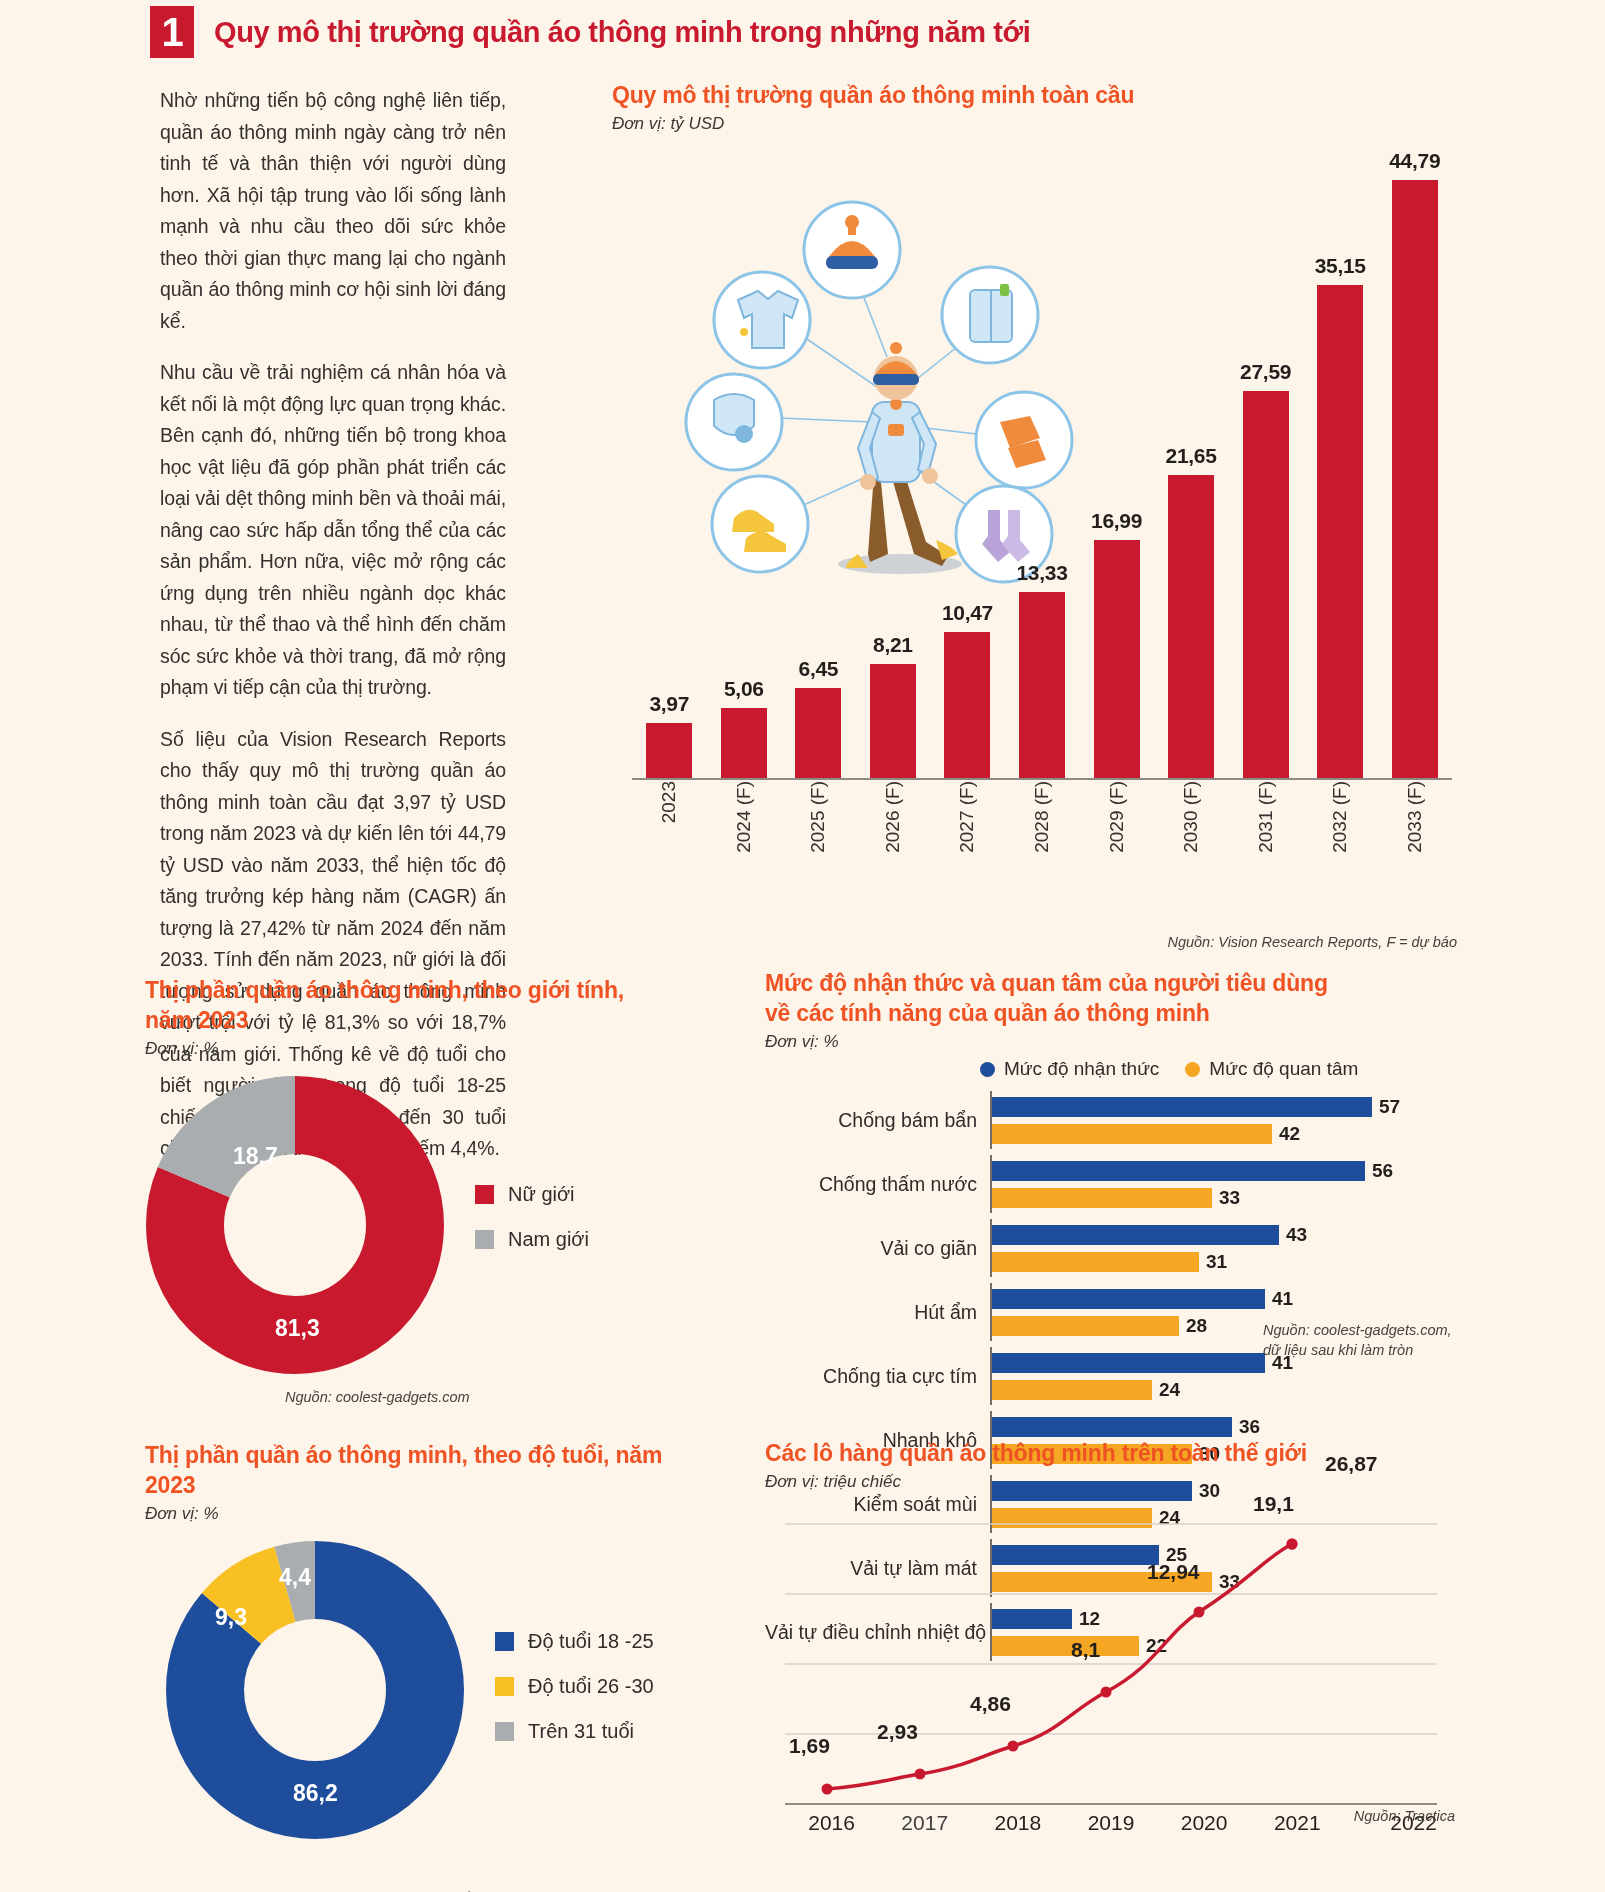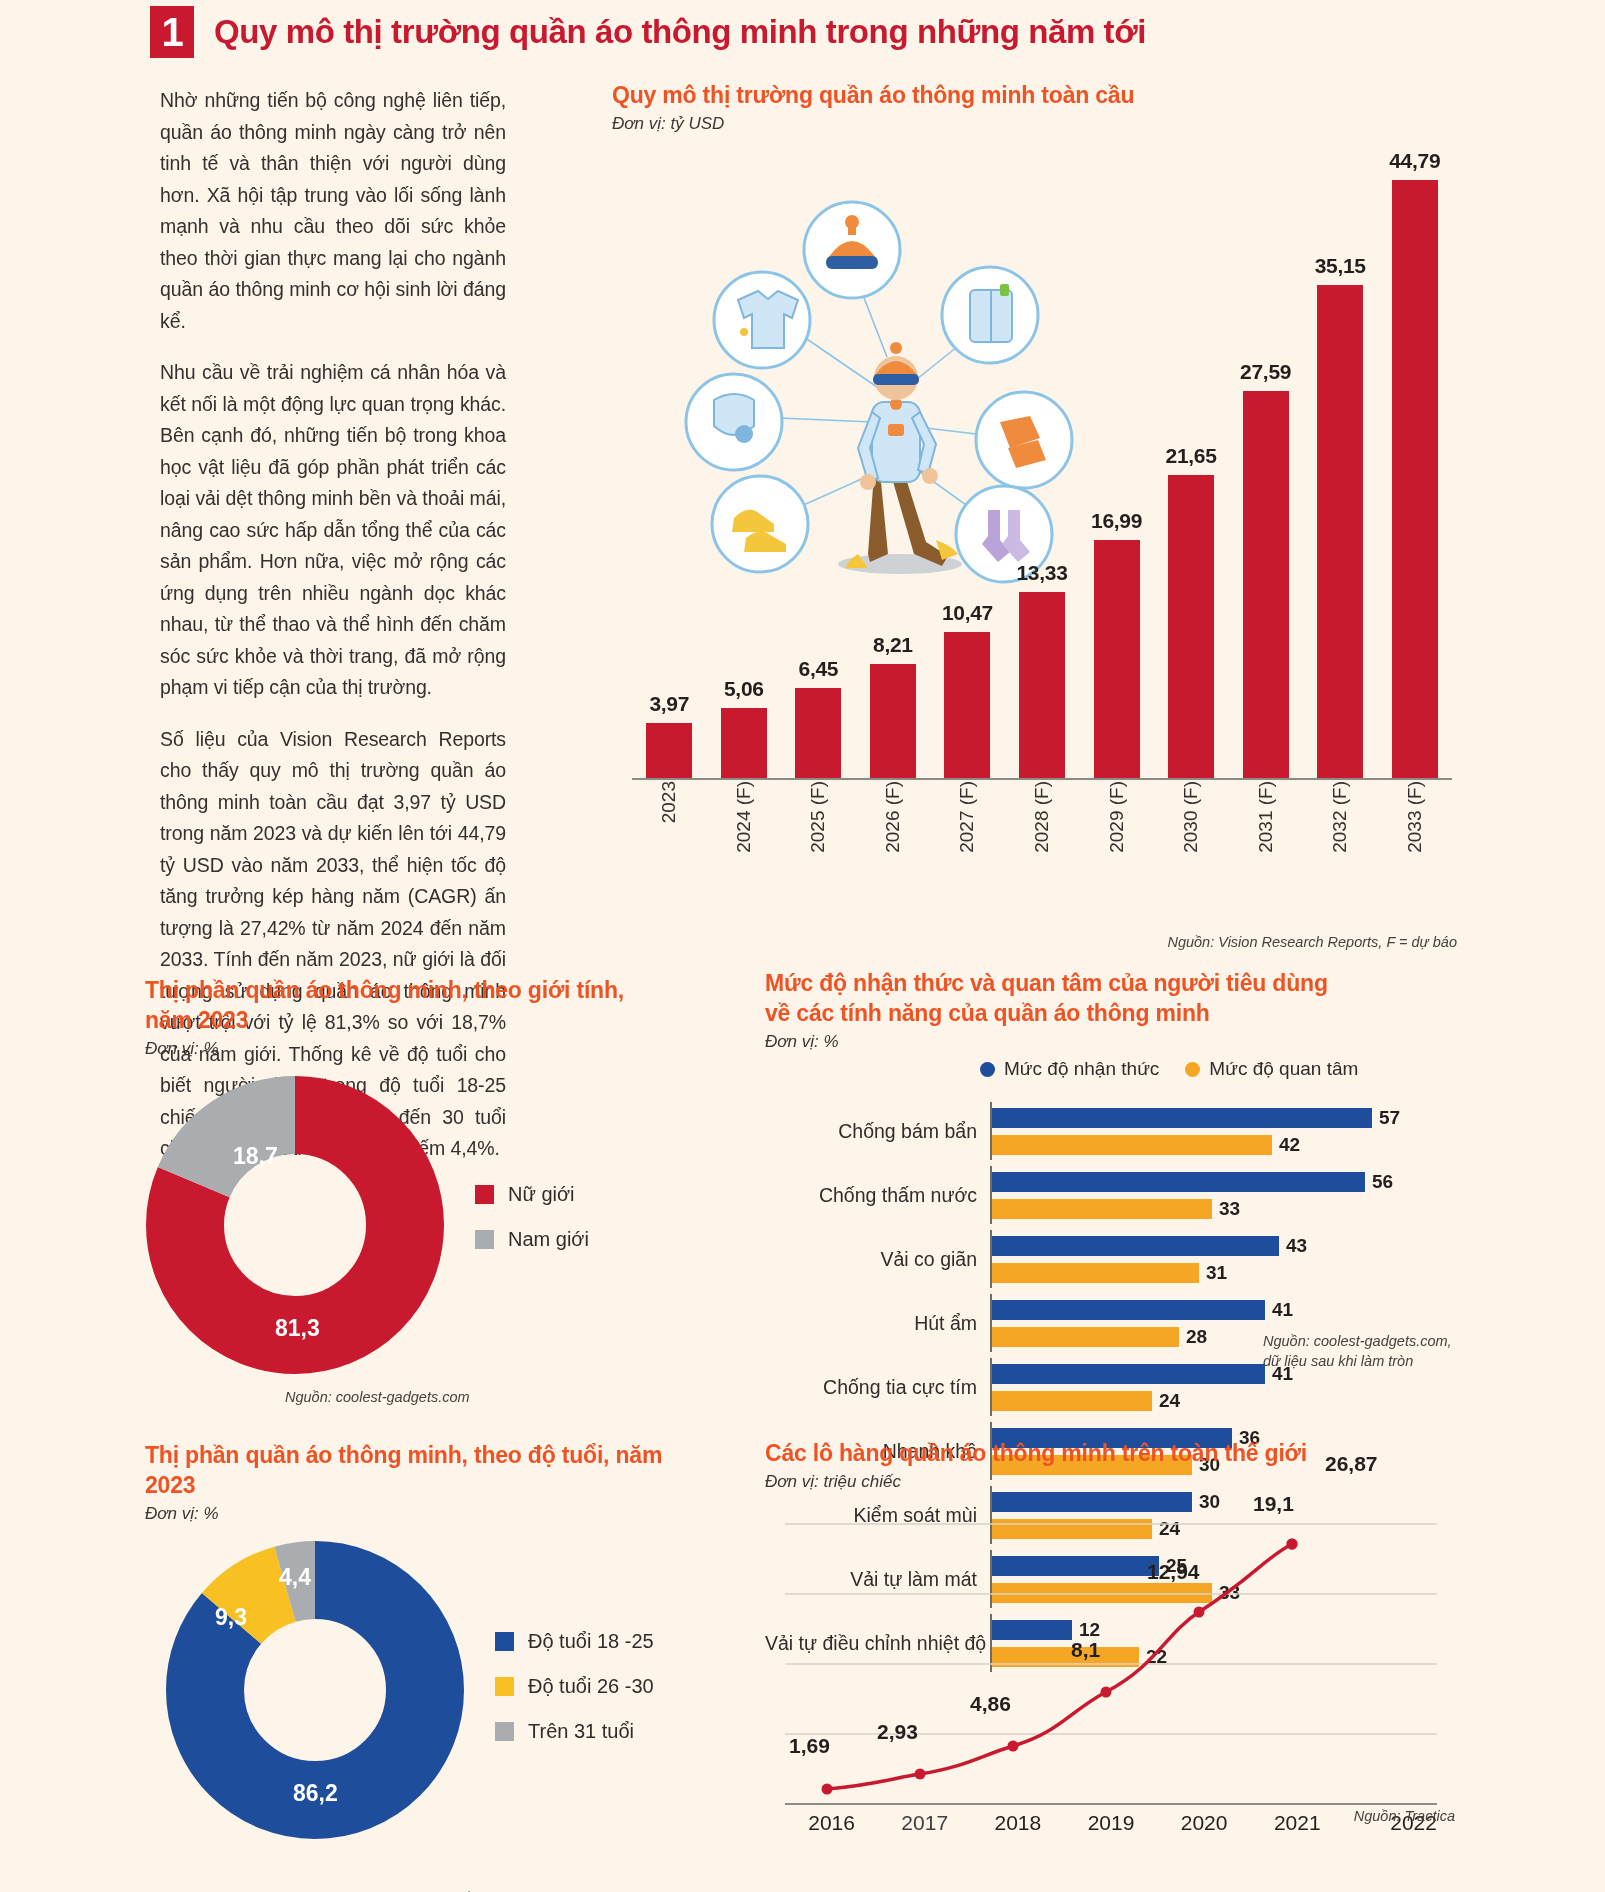--- a/index.html
+++ b/index.html
@@ -13,21 +13,21 @@
   .page { position: relative; width: 1605px; height: 1892px; background: #fdf4ea; }
 
   
   .header { position: absolute; left: 150px; top: 6px; display: flex; align-items: center; gap: 20px; }
   .num-badge {
     width: 44px; height: 52px; background: #c8192e; color: #fff;
     font-size: 40px; font-weight: 700; line-height: 52px; text-align: center;
     font-family: "Liberation Sans", sans-serif; letter-spacing: -1px;
   }
   .header-title {
-    font-size: 33px; font-weight: 700; color: #c8192e; letter-spacing: -0.4px;
+    font-size: 29px; font-weight: 700; color: #c8192e; letter-spacing: -0.4px;
     white-space: nowrap;
   }
 
   
   .intro { position: absolute; left: 160px; top: 85px; width: 346px; }
   .intro p {
     font-size: 19.5px; line-height: 31.5px; color: #33302d; text-align: justify;
     margin-bottom: 20px; letter-spacing: -0.1px;
   }
   .intro p:last-child { margin-bottom: 0; }
@@ -72,21 +72,21 @@
   .legend-sw { width: 19px; height: 19px; }
   .legend-tx { font-size: 20px; color: #2f2c29; }
   .dg-src { position: absolute; left: 330px; top: 320px; }
 
   
   .hbars { position: absolute; left: 765px; top: 968px; width: 700px; }
   .hb-legend { display: flex; gap: 26px; align-items: center; margin-top: 6px; margin-left: 215px; }
   .hb-leg-item { display: flex; align-items: center; gap: 9px; }
   .hb-dot { width: 15px; height: 15px; border-radius: 50%; }
   .hb-leg-tx { font-size: 19px; color: #2f2c29; }
-  .hb-plot { position: relative; margin-top: 19px; }
+  .hb-plot { position: relative; margin-top: 8px; }
   .hb-row { display: flex; align-items: center; height: 64px; }
   .hb-name { width: 225px; text-align: right; padding-right: 13px; font-size: 19.5px; color: #2f2c29; white-space: nowrap; }
   .hb-bars { position: relative; flex: 1; border-left: 2px solid #6f6b67; height: 58px; display: flex; flex-direction: column; justify-content: center; gap: 5px; }
   .hb-line { display: flex; align-items: center; }
   .hb-fill { height: 20px; }
   .hb-num { font-size: 19px; font-weight: 700; color: #231f1c; margin-left: 7px; }
   .hb-src { position: absolute; right: -28px; top: 232px; text-align: left; width: 230px; }
 
   
   .donut-age { position: absolute; left: 145px; top: 1440px; width: 560px; }

